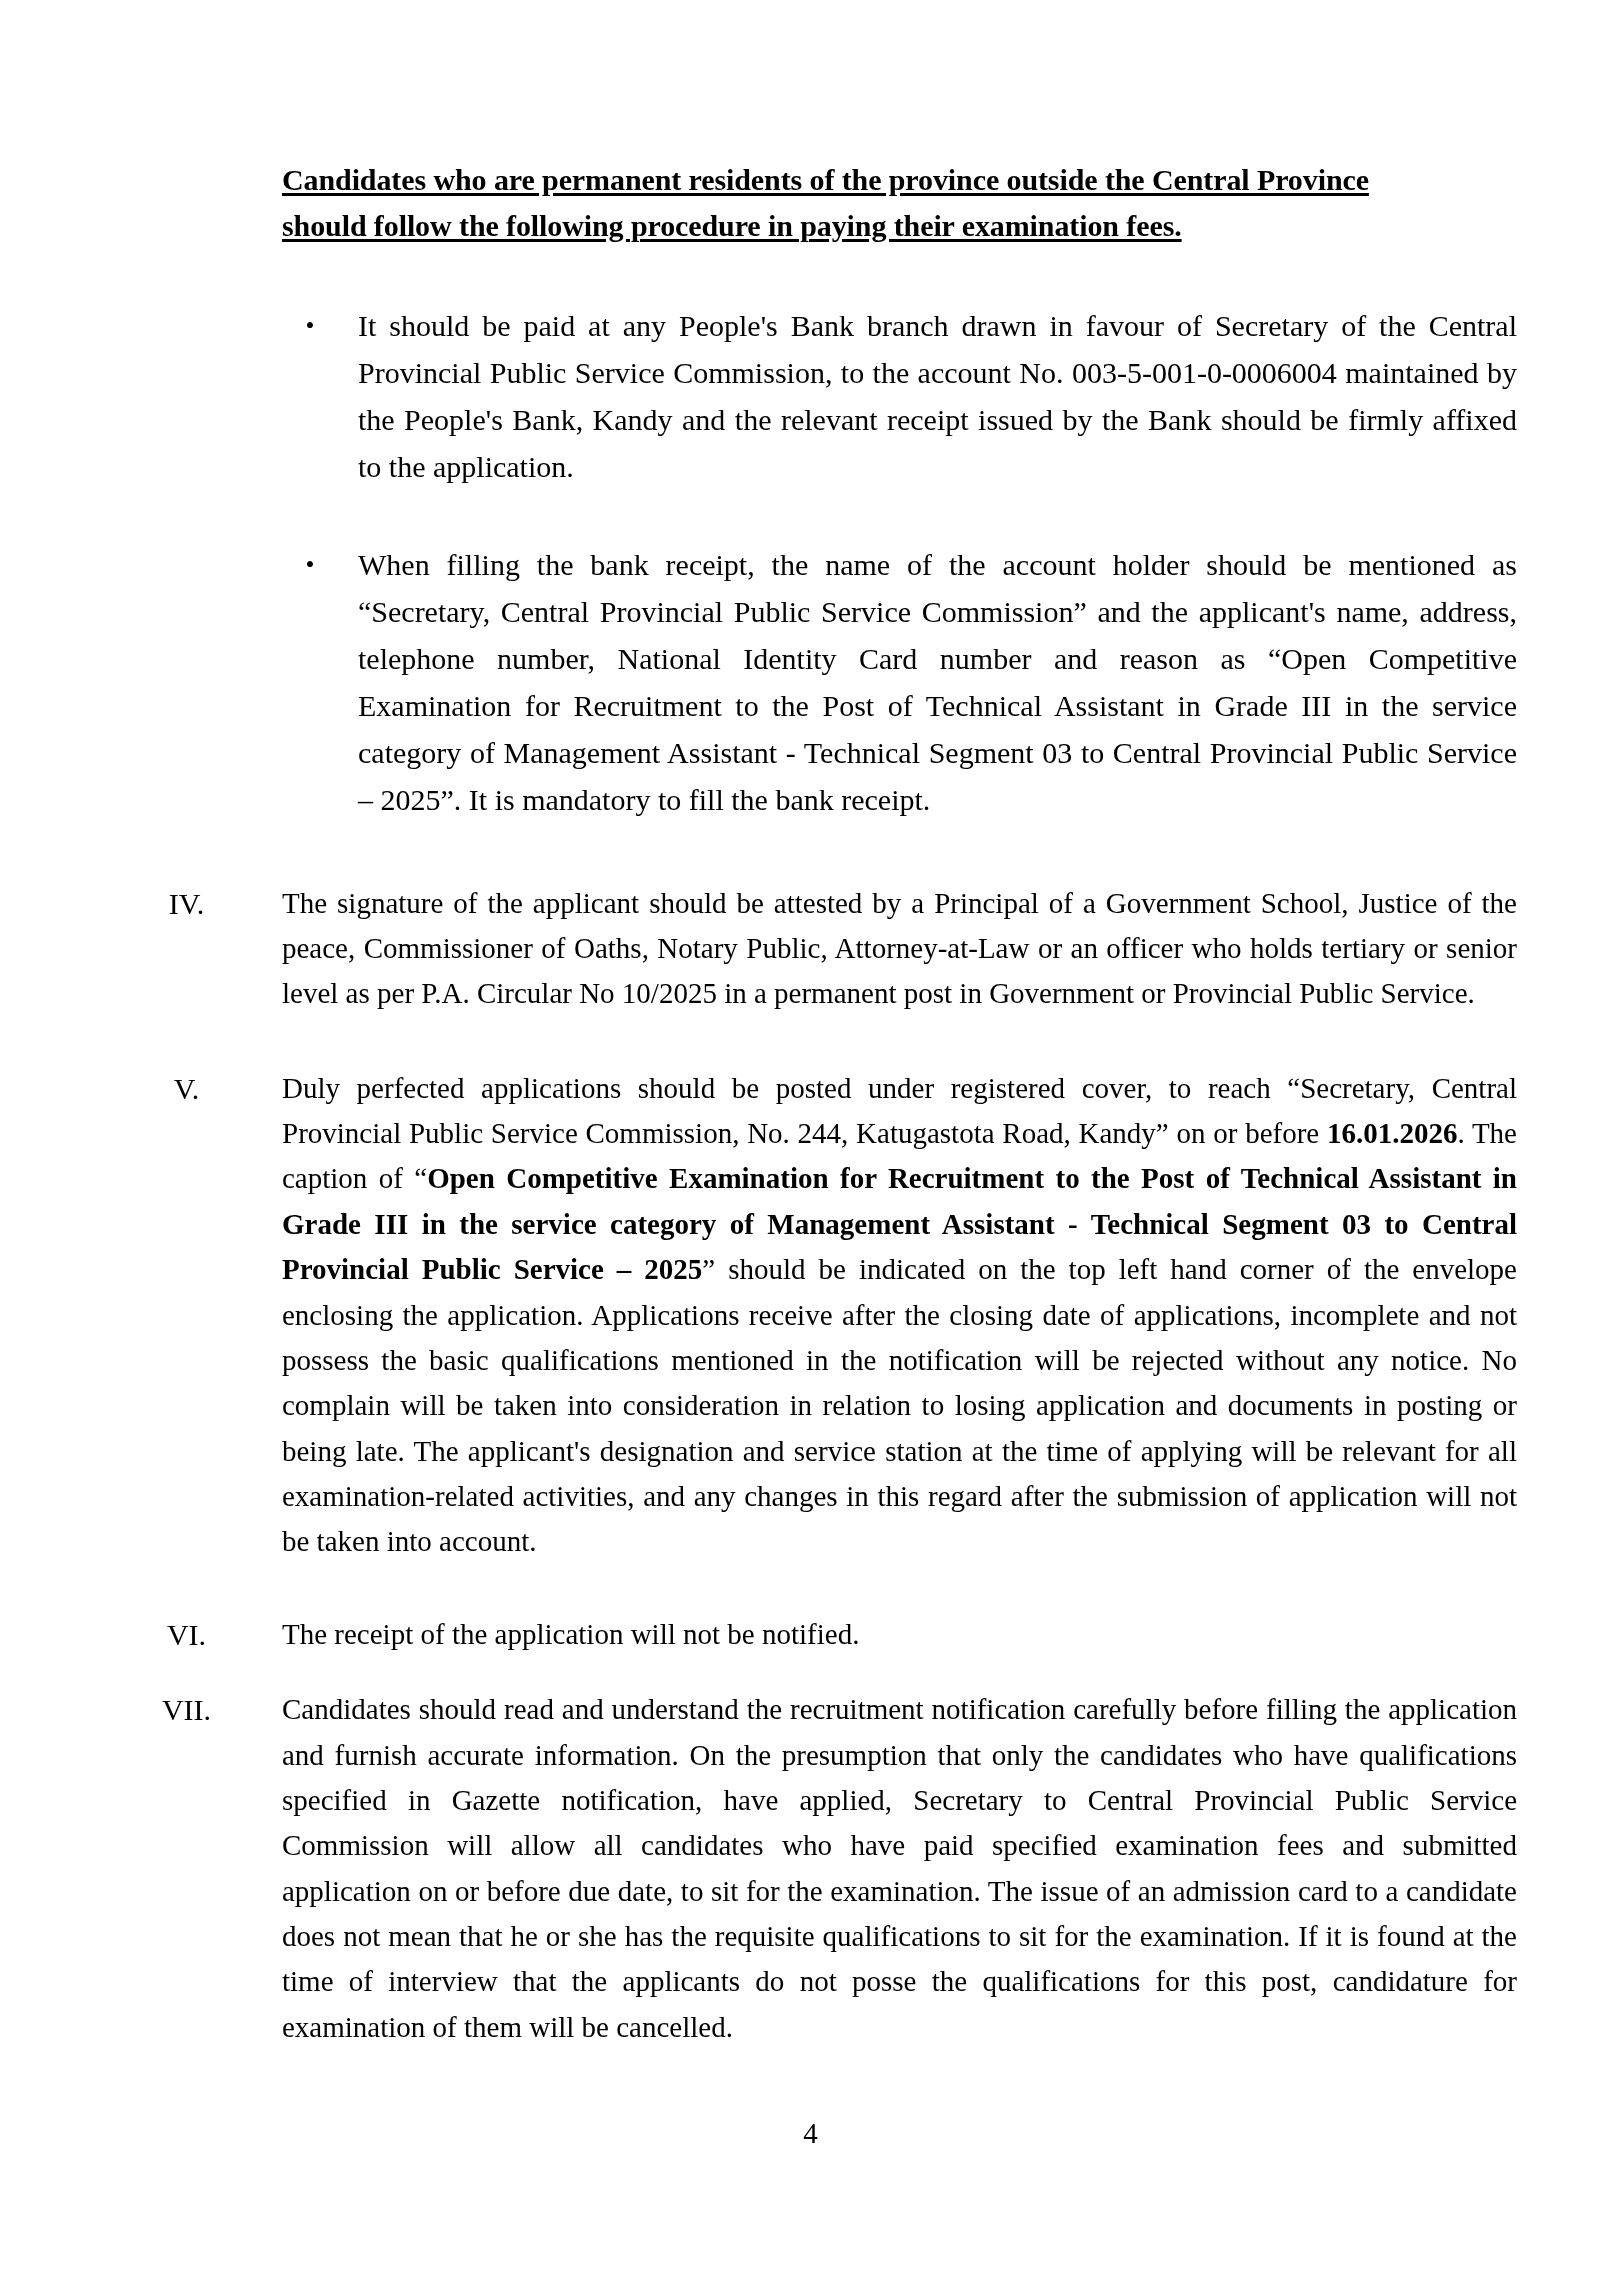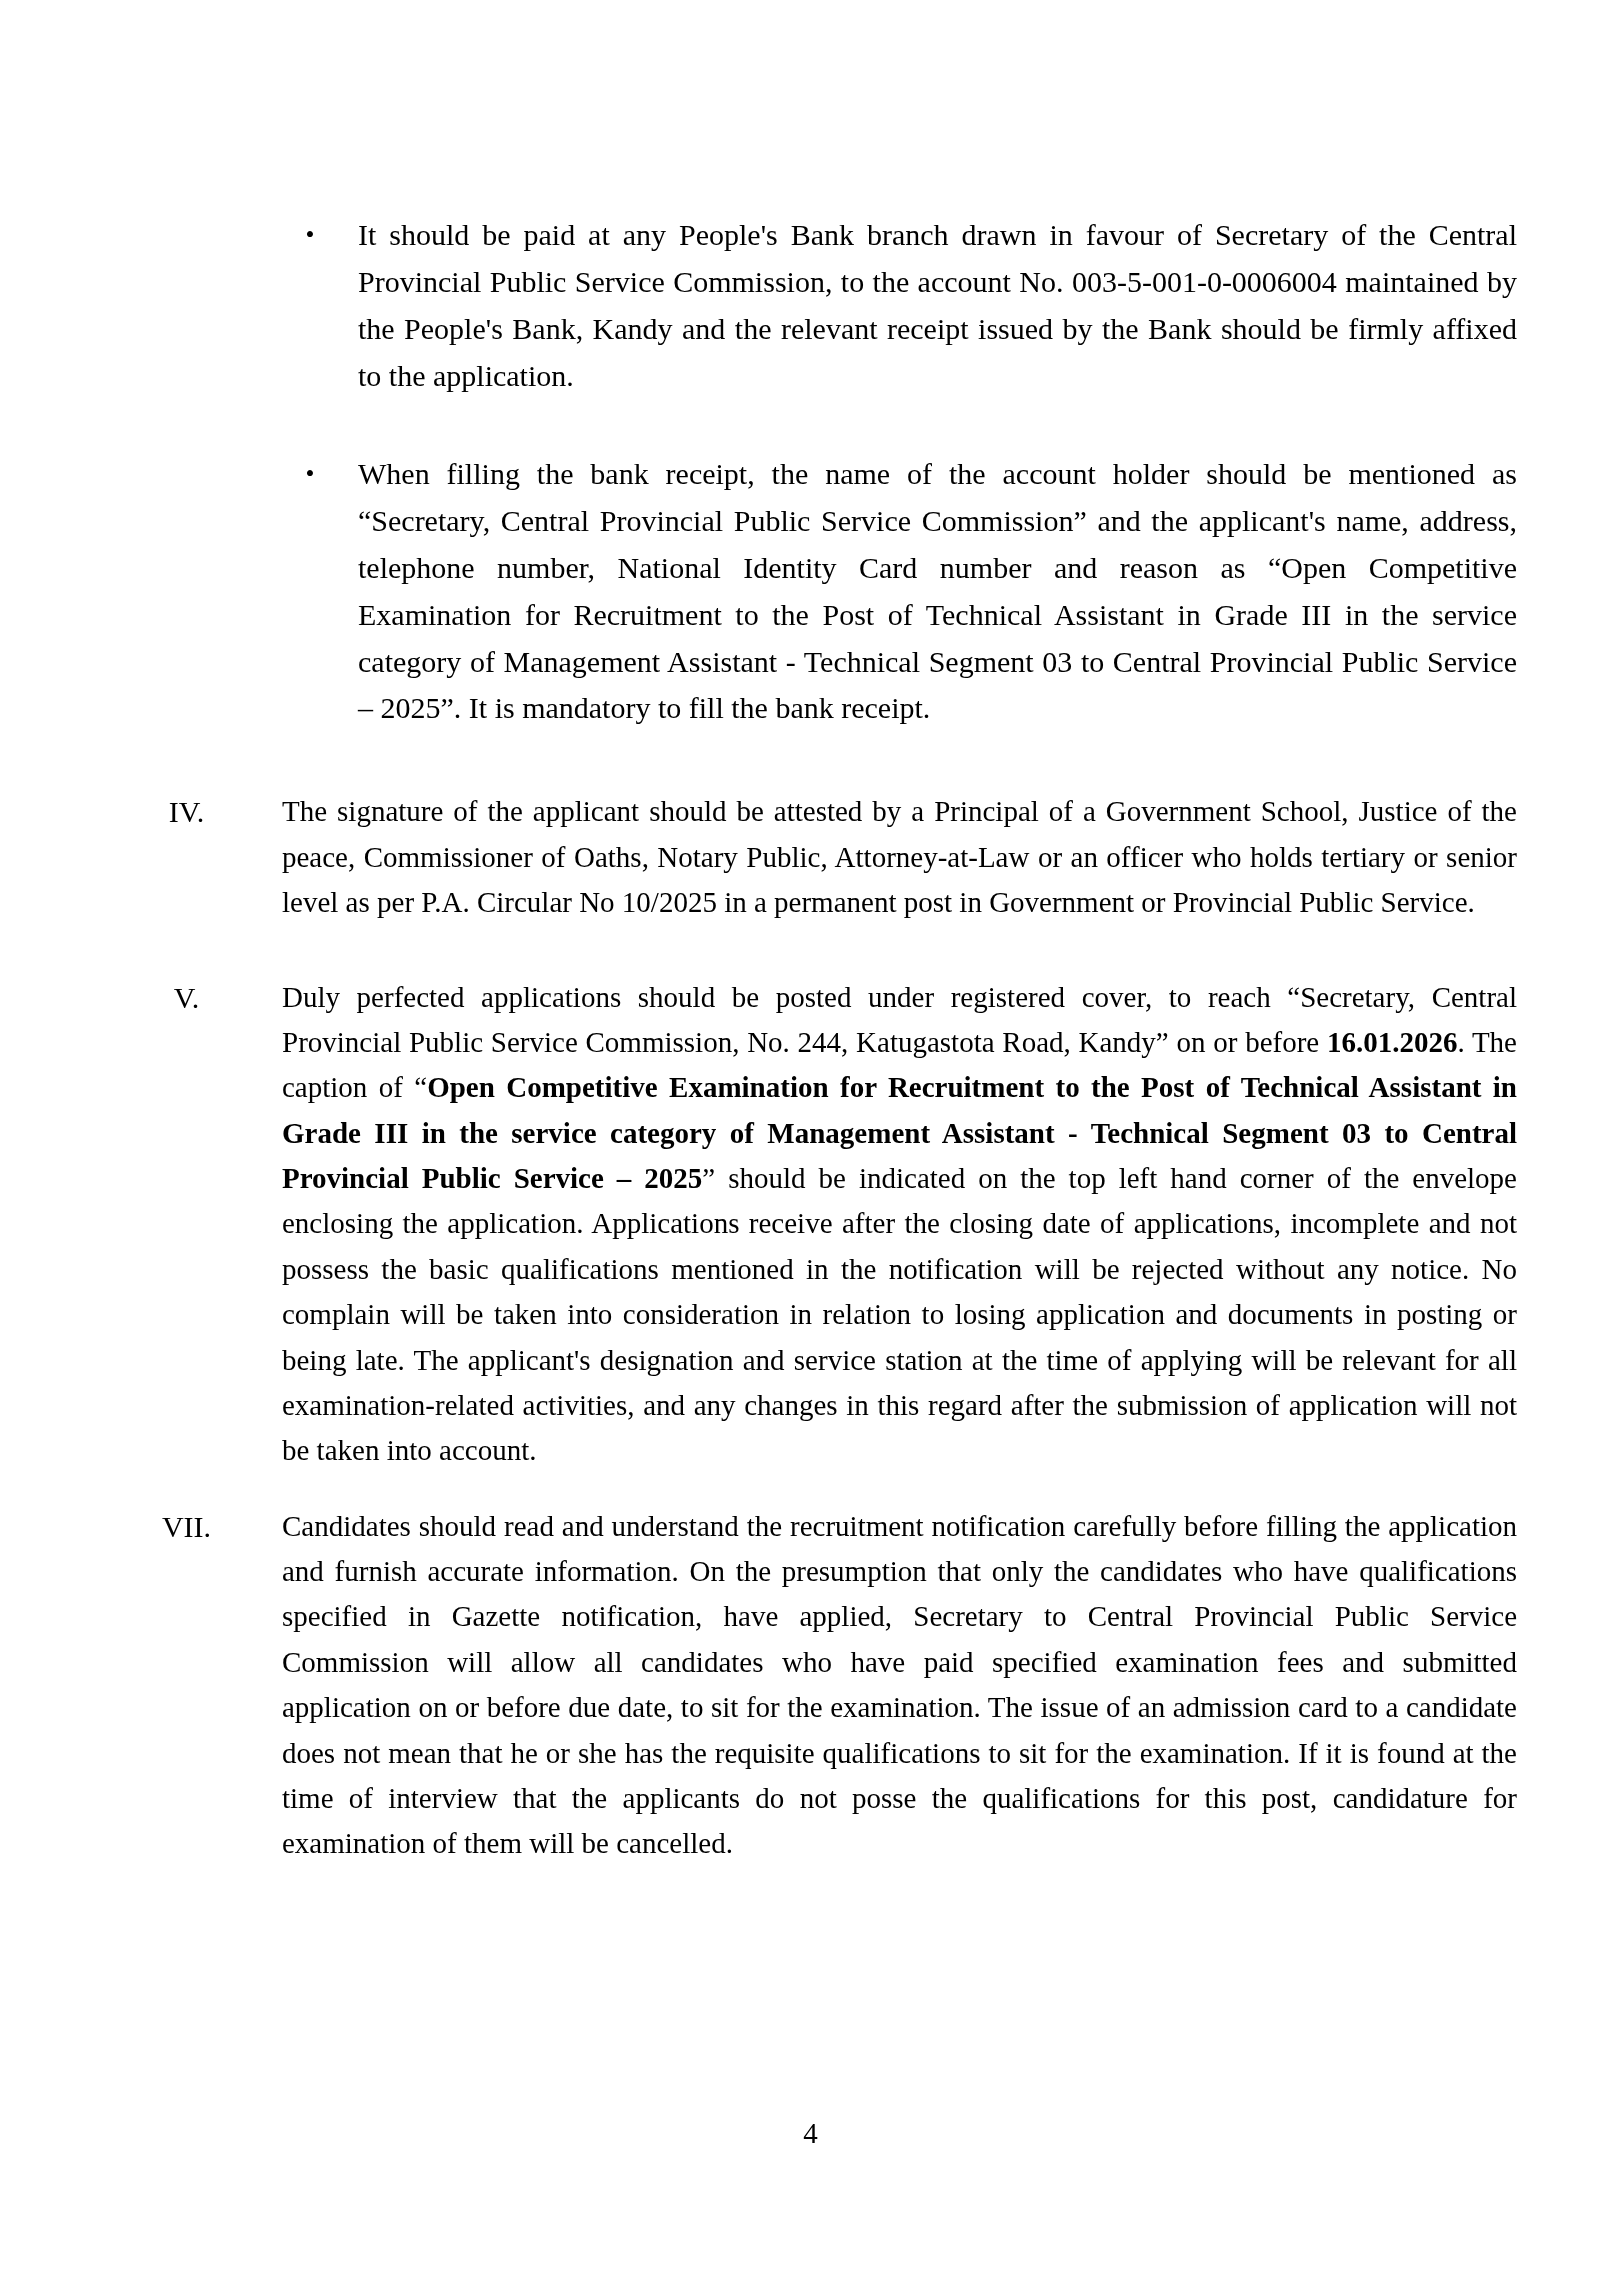--- a/index.html
+++ b/index.html
@@ -112,20 +112,24 @@
     font-size: 29px;
     font-family: "Liberation Serif", "DejaVu Serif", serif;
   }
 </style>
 </head>
 <body>
 
 <div class="page">
   <div class="content">
 
+    <div class="doc-heading">
+      <span class="heading-line-1"><span class="u">Candidates who are permanent residents of the province outside the Central Province</span></span>
+      <span class="u">should follow the following procedure in paying their examination fees.</span>
+    </div>
 
     <ul class="bullet-list">
       <li class="bullet-item">
         <span class="bullet-mark">•</span>
         <span>It should be paid at any People's Bank branch drawn in favour of Secretary of the Central Provincial Public Service Commission, to the account No. 003-5-001-0-0006004 maintained by the People's Bank, Kandy and the relevant receipt issued by the Bank should be firmly affixed to the application.</span>
       </li>
       <li class="bullet-item">
         <span class="bullet-mark">•</span>
         <span>When filling the bank receipt, the name of the account holder should be mentioned as “Secretary, Central Provincial Public Service Commission” and the applicant's name, address, telephone number, National Identity Card number and reason as “Open Competitive Examination for Recruitment to the Post of Technical Assistant in Grade III in the service category of Management Assistant - Technical Segment 03 to Central Provincial Public Service – 2025”. It is mandatory to fill the bank receipt.</span>
       </li>
@@ -136,20 +140,24 @@
       <li class="roman-item" style="margin-top:57px;">
         <span class="roman-num">IV.</span>
         <span class="roman-text">The signature of the applicant should be attested by a Principal of a Government School, Justice of the peace, Commissioner of Oaths, Notary Public, Attorney-at-Law or an officer who holds tertiary or senior level as per P.A. Circular No 10/2025 in a permanent post in Government or Provincial Public Service.</span>
       </li>
 
       <li class="roman-item" style="margin-top:49px;">
         <span class="roman-num">V.</span>
         <span class="roman-text"><span>Duly perfected applications should be posted under registered cover, to reach “Secretary, Central Provincial Public Service Commission, No. 244, Katugastota Road, Kandy” on or before </span><b class="bold">16.01.2026</b><span>. The caption of “</span><b class="bold">Open Competitive Examination for Recruitment to the Post of Technical Assistant in Grade III in the service category of Management Assistant - Technical Segment 03 to Central Provincial Public Service – 2025</b><span>” should be indicated on the top left hand corner of the envelope enclosing the application. Applications receive after the closing date of applications, incomplete and not possess the basic qualifications mentioned in the notification will be rejected without any notice. No complain will be taken into consideration in relation to losing application and documents in posting or being late. The applicant's designation and service station at the time of applying will be relevant for all examination-related activities, and any changes in this regard after the submission of application will not be taken into account.</span></span>
       </li>
 
+      <li class="roman-item" style="margin-top:47px;">
+        <span class="roman-num">VI.</span>
+        <span class="roman-text no-justify">The receipt of the application will not be notified.</span>
+      </li>
 
       <li class="roman-item" style="margin-top:30px;">
         <span class="roman-num">VII.</span>
         <span class="roman-text">Candidates should read and understand the recruitment notification carefully before filling the application and furnish accurate information. On the presumption that only the candidates who have qualifications specified in Gazette notification, have applied, Secretary to Central Provincial Public Service Commission will allow all candidates who have paid specified examination fees and submitted application on or before due date, to sit for the examination. The issue of an admission card to a candidate does not mean that he or she has the requisite qualifications to sit for the examination. If it is found at the time of interview that the applicants do not posse the qualifications for this post, candidature for examination of them will be cancelled.</span>
       </li>
 
     </ol>
   </div>
 
   <div class="page-number">4</div>

